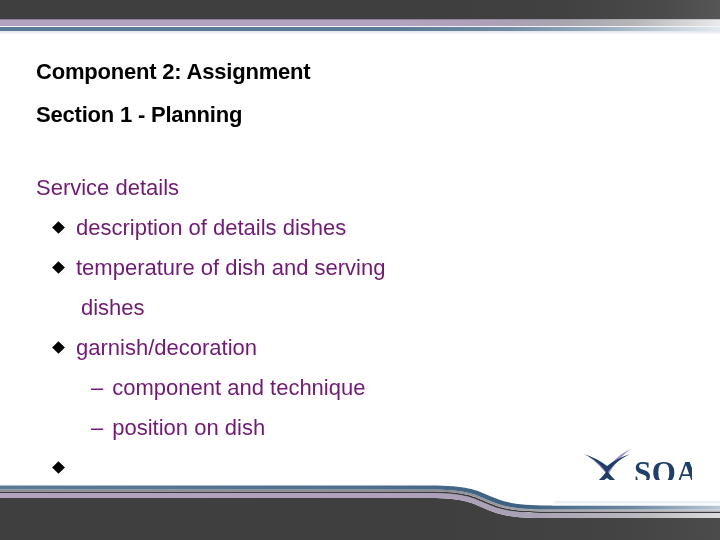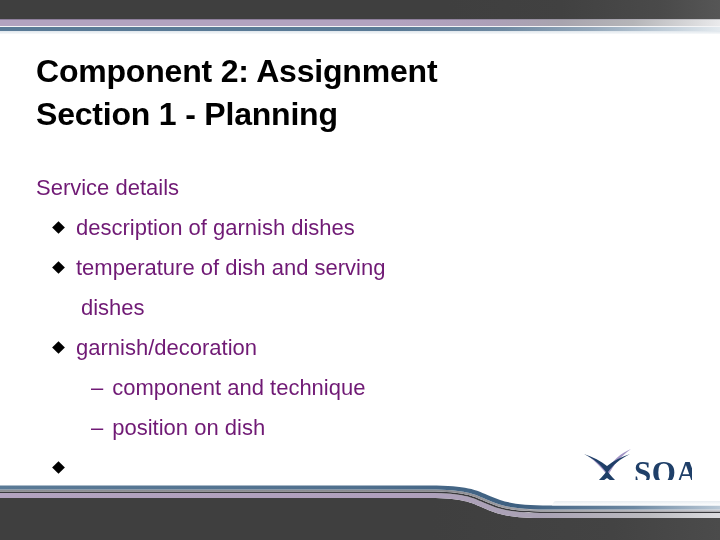--- a/index.html
+++ b/index.html
@@ -84,21 +84,21 @@
     overflow: hidden;
   }
   .bot-svg { display: block; }
 
   
   .title {
     position: absolute;
     left: 36px;
     top: 50px;
     width: 640px;
-    font-size: 32px;
+    font-size: 22px;
     font-weight: bold;
     color: #000000;
     line-height: 43px;
     letter-spacing: -0.2px;
   }
   .title-line { display: block; white-space: pre; }
 
   
   .body-block {
     position: absolute;
@@ -163,21 +163,21 @@
     <span class="title-line">Section 1 - Planning</span>
   </div>
 
   <div class="body-block">
 
     <span class="line lvl0">
       <span>Service details</span>
     </span>
 
     <span class="line lvl1">
-      <span class="bullet-diamond"></span><span>description of garnish dishes</span>
+      <span class="bullet-diamond"></span><span>description of details dishes</span>
     </span>
 
     <span class="line lvl1">
       <span class="bullet-diamond"></span><span>temperature of dish and serving</span>
     </span>
 
     <span class="line lvl1-cont">
       <span>dishes</span>
     </span>
 

